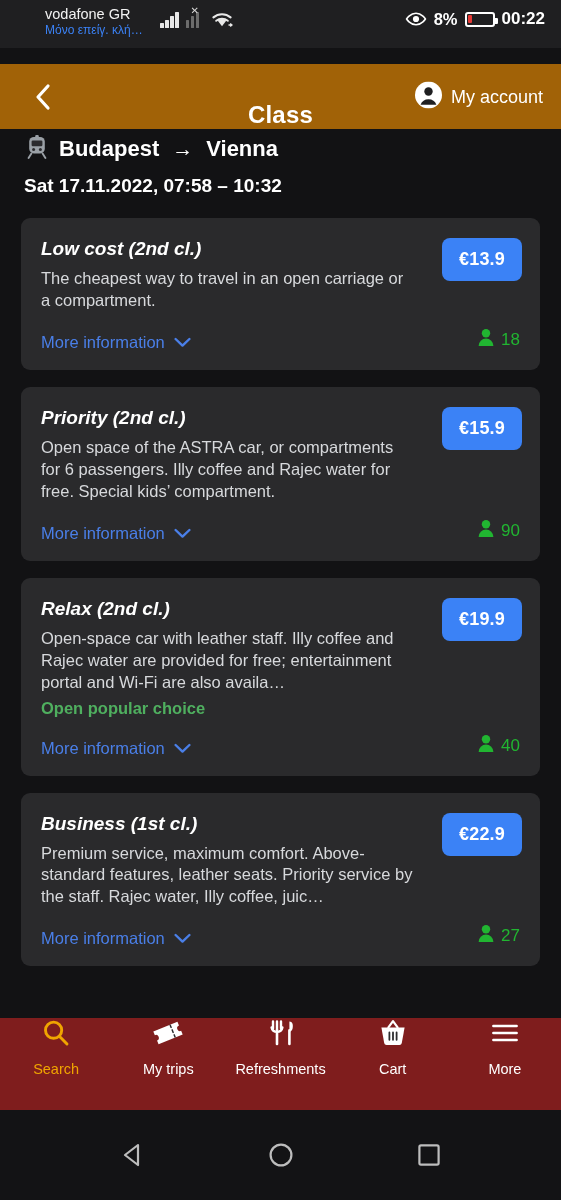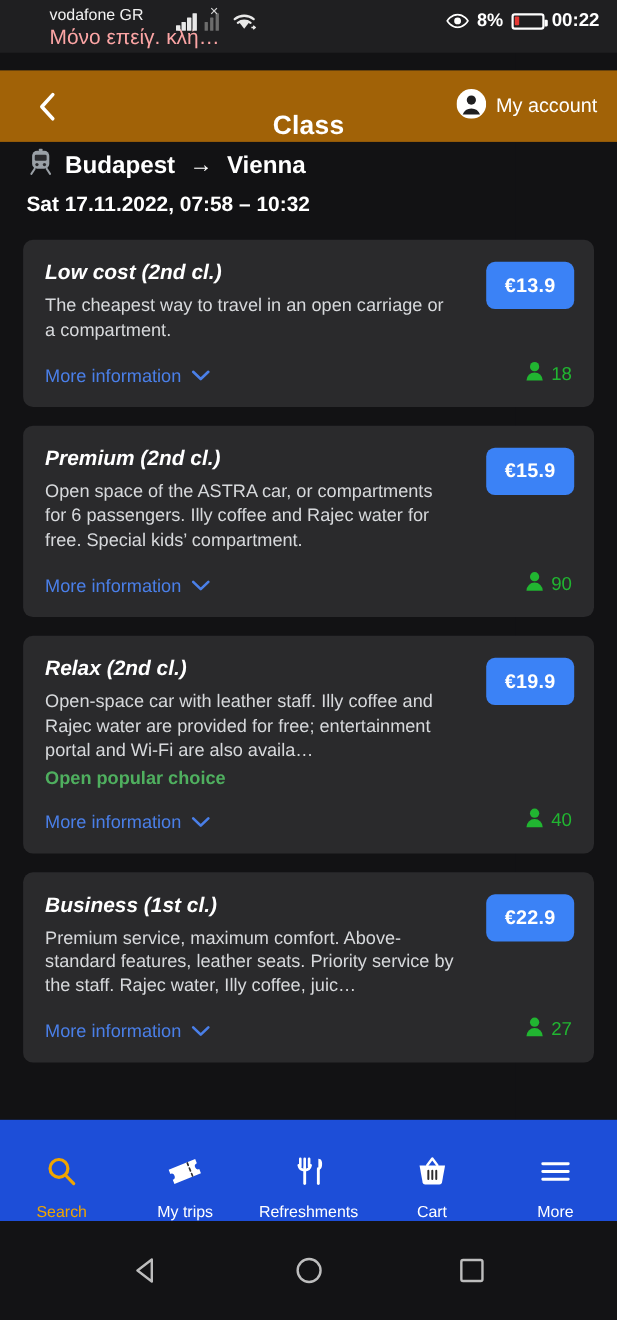--- a/index.html
+++ b/index.html
@@ -12,21 +12,21 @@
   .phone { position:relative; width:469px; height:1200px; background:#121214; }
 
   
   .statusbar {
     position:absolute; top:0; left:0; width:561px; height:48px;
     background:#1F1F21; color:#fff;
     display:flex; align-items:center;
   }
   .carrier { position:absolute; left:45px; top:5px; line-height:1.25; }
   .carrier .c1 { font-size:14.5px; color:#f2f2f2; }
-  .carrier .c2 { font-size:19px; color:#fca5a5; }
+  .carrier .c2 { font-size:12px; color:#3b82f6; }
   .sigwrap { position:absolute; left:160px; top:10px; display:flex; align-items:flex-end; gap:7px; }
   .bars { display:flex; align-items:flex-end; gap:1.5px; height:18px; position:relative; }
   .bars i { display:block; width:3.5px; background:#e8e8e8; border-radius:.5px; }
   .bars i:nth-child(1){ height:5px; }
   .bars i:nth-child(2){ height:8px; }
   .bars i:nth-child(3){ height:12px; }
   .bars i:nth-child(4){ height:16px; }
   .bars.dim i { background:#6c6c6c; }
   .nosim { position:absolute; top:-5px; left:5px; font-size:10px; color:#d8d8d8; }
   .wifi { position:relative; width:22px; height:18px; }
@@ -82,22 +82,22 @@
   }
   .seats {
     position:absolute; right:20px; bottom:18px;
     display:flex; align-items:center; gap:6px;
     color:#21B531; font-size:17px;
   }
 
   
   .bottomnav {
     position:absolute; left:0; bottom:90px; width:561px; height:92px;
-    background:#1d4ed8;
-    display:flex; align-items:flex-end;
+    background:#7f1d1d;
+    display:flex; align-items:flex-start;
   }
   .navitem {
     flex:1; display:flex; flex-direction:column; align-items:center; gap:9px;
     cursor:pointer; color:#fff;
   }
   .navitem .nlbl { font-size:14.5px; }
   .navitem.active { color:#F0A500; }
   .navitem.active .nlbl { color:#F0A500; }
 
   
@@ -212,21 +212,21 @@
           <svg width="18" height="19" viewBox="0 0 18 19">
               <circle cx="9" cy="5.3" r="4.2" fill="#21B531"></circle>
               <path d="M1.6 18 a7.4 7.4 0 0 1 14.8 0 Z" fill="#21B531"></path>
             </svg>
         </span>
         <span>18</span>
       </div>
     </div>
 
     <div class="card">
-      <div class="ctitle">Premium (2nd cl.)</div>
+      <div class="ctitle">Priority (2nd cl.)</div>
       <div class="cdesc">Open space of the ASTRA car, or compartments for 6 passengers. Illy coffee and Rajec water for free. Special kids’ compartment.</div>
       <div class="more">
         <span>More information</span>
         <span>
           <svg width="17" height="11" viewBox="0 0 17 11">
               <path d="M1.6 2 L8.5 8.6 L15.4 2" fill="none" stroke="#4A7FE8" stroke-width="2.4" stroke-linecap="round" stroke-linejoin="round"></path>
             </svg>
         </span>
       </div>
       <div class="price">€15.9</div>

